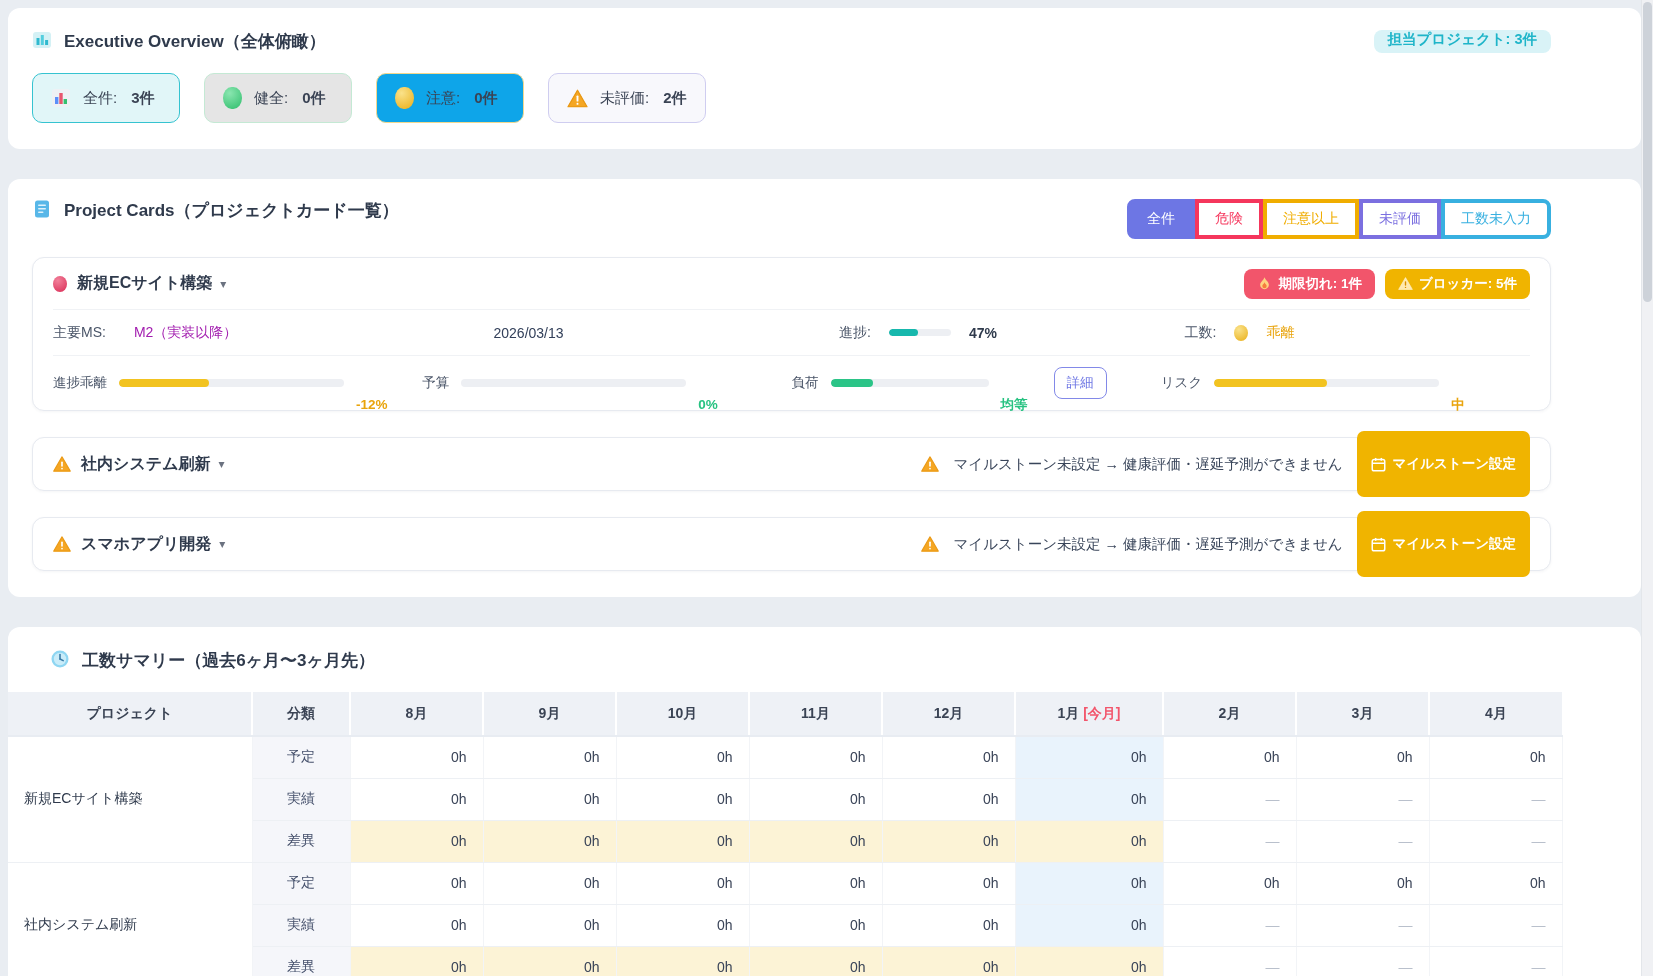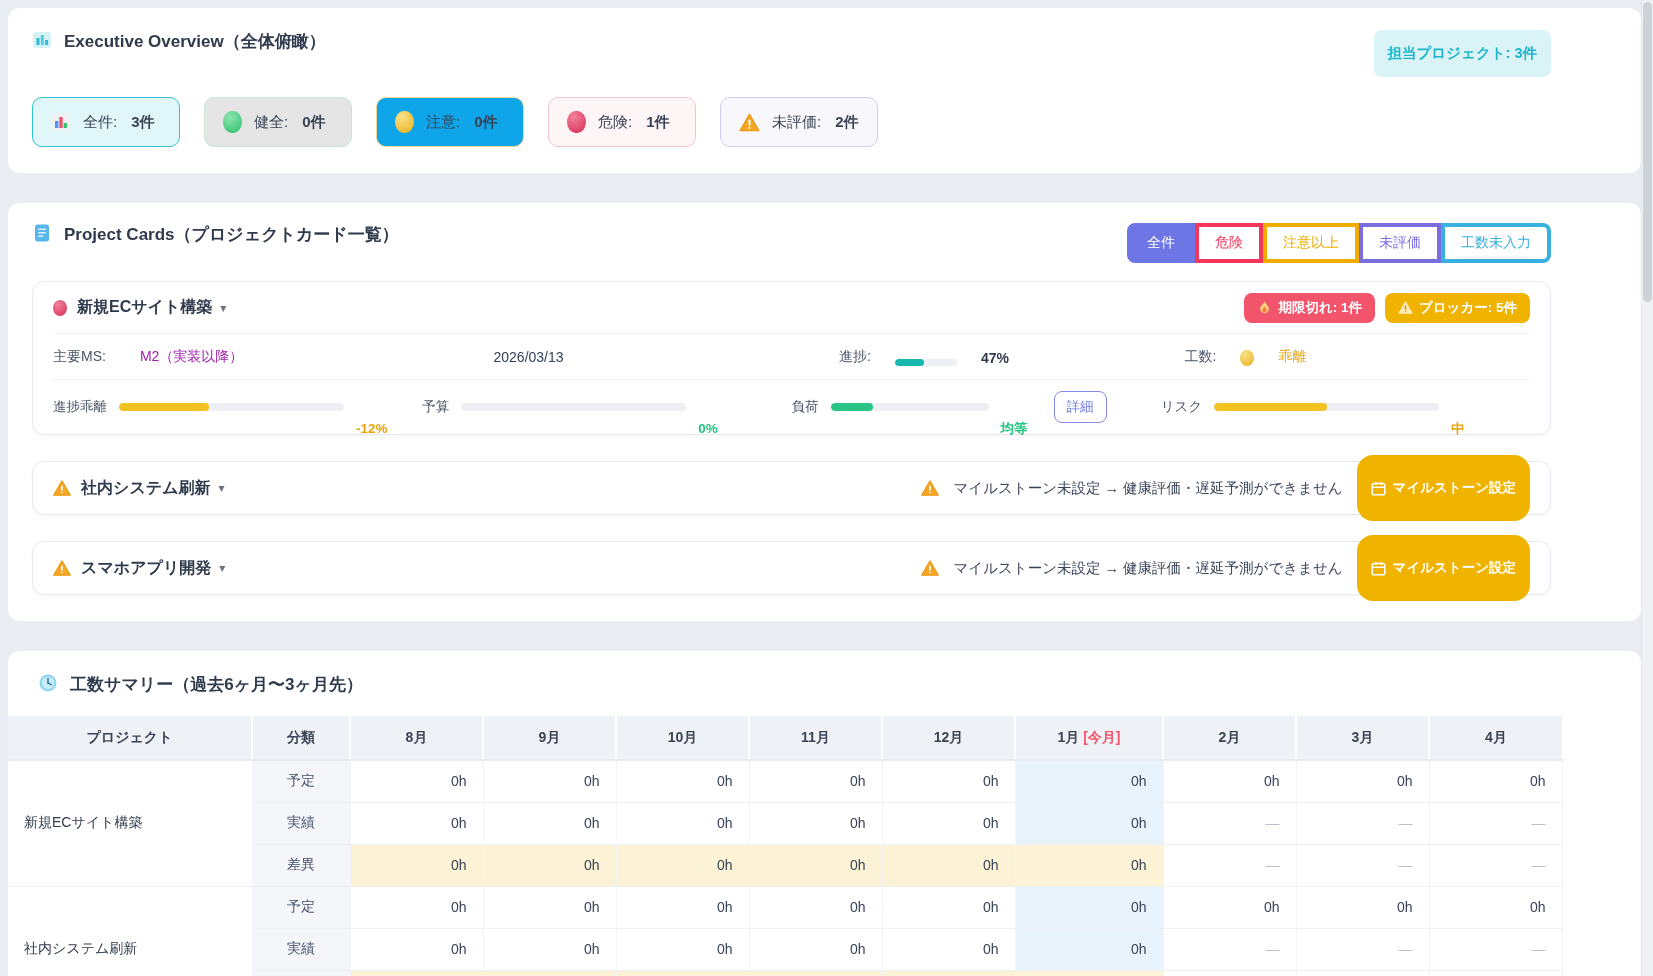--- a/index.html
+++ b/index.html
@@ -14,21 +14,21 @@
   .scroll-thumb{position:absolute;top:2px;left:1px;width:9px;height:300px;background:#cdd2d9;border-radius:5px;}
 
   section.panel{background:#fff;border-radius:12px;margin-bottom:30px;}
   .sec-head{display:flex;gap:12px;}
   .sec-title{font-size:17px;font-weight:bold;color:#2f3a4c;}
   .sec-icon{width:20px;height:20px;flex:0 0 auto;}
 
   
   #executive{padding:22px 90px 26px 24px;}
   .exec-badge{margin-left:auto;background:#d9f3f7;color:#1fb5c9;font-weight:bold;font-size:14.5px;
-    padding:14px 14px;border-radius:8px;}
+    padding:0 14px;border-radius:8px;}
   .stat-row{display:flex;gap:24px;margin-top:20px;}
   .stat-card{display:flex;align-items:center;gap:12px;min-width:148px;height:50px;padding:0 18px;
     border-radius:10px;border:1px solid transparent;background:#fff;cursor:pointer;font-size:15px;color:#3a4354;}
   .stat-card .cnt{font-weight:bold;margin-left:2px;}
   .stat-card.all{background:#e1f6f8;border:1.5px solid #35c3d0;}
   .stat-card.healthy{background:#e5e5e5;border:1px solid #c4e9d4;}
   .stat-card.caution{background:#0ea5e9;border:1px solid #f2d88e;}
   .stat-card.danger{background:#fdf5f6;border:1px solid #f3c3cb;}
   .stat-card.unrated{background:#f8f8fc;border:1px solid #cfcdf0;}
 
@@ -58,21 +58,21 @@
   .pc-name{font-size:16px;font-weight:bold;color:#2f3a4c;cursor:pointer;}
   .caret{font-size:12px;color:#6b7280;margin-left:-2px;cursor:pointer;}
   .head-badges{margin-left:auto;display:flex;gap:10px;}
   .chip{display:flex;align-items:center;gap:6px;border-radius:8px;padding:6px 13px;color:#fff;
     font-size:13.5px;font-weight:bold;}
   .chip.red{background:#f2556b;}
   .chip.amber{background:#f0b400;}
   .chip svg{width:15px;height:15px;}
 
   .pc-mid{height:46px;border-bottom:1px solid #f0f2f5;font-size:14px;}
-  .pc-mid .cell{flex:1;display:flex;align-items:flex-end;gap:24px;}
+  .pc-mid .cell{flex:1;display:flex;align-items:center;gap:18px;}
   .pc-mid .cell.date{padding-left:95px;}
   .lbl{color:#4a5568;}
   a.ms-link{color:#a21caf;text-decoration:none;cursor:pointer;margin-left:10px;}
   .amber-t{color:#e9a40c;}
   .green-t{color:#27c281;}
   .bold{font-weight:bold;color:#2f3a4c;}
 
   .bar{height:8px;background:#edeff3;border-radius:4px;overflow:hidden;}
   .bar i{display:block;height:100%;border-radius:4px;}
   .bar.mini{width:62px;height:7px;}
@@ -85,26 +85,26 @@
   .pc-metrics{height:54px;font-size:13.5px;gap:0;}
   .metric{flex:1;display:flex;align-items:center;gap:12px;}
   .metric .mval{font-weight:bold;margin-top:43px;}
   .detail-btn{margin-left:14px;background:#fff;border:1px solid #8289e8;color:#6d76e4;font-size:13.5px;
     border-radius:8px;padding:6px 12px;cursor:pointer;font-family:inherit;}
 
   .proj-card.simple{height:54px;display:flex;align-items:center;gap:10px;margin-top:26px;}
   .simple .right{margin-left:auto;display:flex;align-items:center;gap:14px;}
   .warn-text{font-size:14.5px;color:#39455a;}
   .ms-btn{display:flex;align-items:center;gap:7px;background:#f0b400;border:none;color:#fff;
-    font-weight:bold;font-size:13.5px;border-radius:16px;padding:24px 14px;cursor:pointer;font-family:inherit;}
+    font-weight:bold;font-size:13.5px;border-radius:7px;padding:24px 14px;cursor:pointer;font-family:inherit;}
   .warn-svg{width:18px;height:18px;}
 
   
   #summary{padding:22px 0 0 0;margin-bottom:0;border-radius:12px 12px 0 0;}
-  #summary .sec-head{padding:0 24px 20px 30px;}
+  #summary .sec-head{padding:0 24px 20px 30px;margin-left:12px;}
   table{border-collapse:collapse;table-layout:fixed;font-size:14px;color:#394357;}
   thead th{background:#eef1f6;font-weight:bold;height:44px;text-align:center;color:#3a4354;
     border-right:2px solid #fff;border-bottom:2px solid #e8ecf2;}
   thead th:last-child{border-right:none;}
   tbody td{height:42px;border-bottom:1px solid #edf0f4;border-right:1px solid #f2f4f7;background:#fff;}
   td.name{padding-left:16px;font-size:14px;color:#2f3a4c;}
   td.cat{background:#f5f6fa;text-align:center;color:#45506b;}
   td.val{text-align:right;padding-right:16px;}
   td.cur{background:#e9f3fc;}
   td.diff{background:#fcf3d6;}
@@ -138,25 +138,20 @@
     </div>
     <div class="stat-card healthy">
       <span class="dot lg green"></span>
       <span>健全:</span>
       <span class="cnt">0件</span>
     </div>
     <div class="stat-card caution">
       <span class="dot lg yellow"></span>
       <span>注意:</span>
       <span class="cnt">0件</span>
-    </div>
-    <div class="stat-card danger">
-      <span class="dot lg red"></span>
-      <span>危険:</span>
-      <span class="cnt">1件</span>
     </div>
     <div class="stat-card unrated">
       <svg width="21" height="19" viewBox="0 0 24 22">
         <path d="M12 1.5 L23 20.5 H1 Z" fill="#f5a row"></path>
         <path d="M12 1.5 L23 20.5 H1 Z" fill="#f5a623" stroke="#eb9a15" stroke-width="1.5" stroke-linejoin="round"></path>
         <rect x="10.9" y="7.5" width="2.2" height="7" rx="1" fill="#fff"></rect>
         <rect x="10.9" y="16" width="2.2" height="2.3" rx="1" fill="#fff"></rect>
       </svg>
       <span>未評価:</span>
       <span class="cnt">2件</span>

